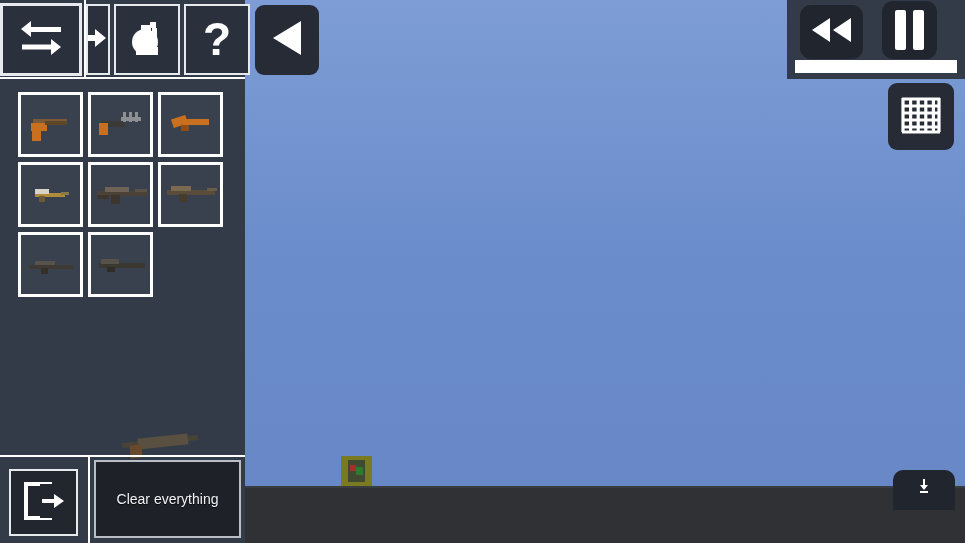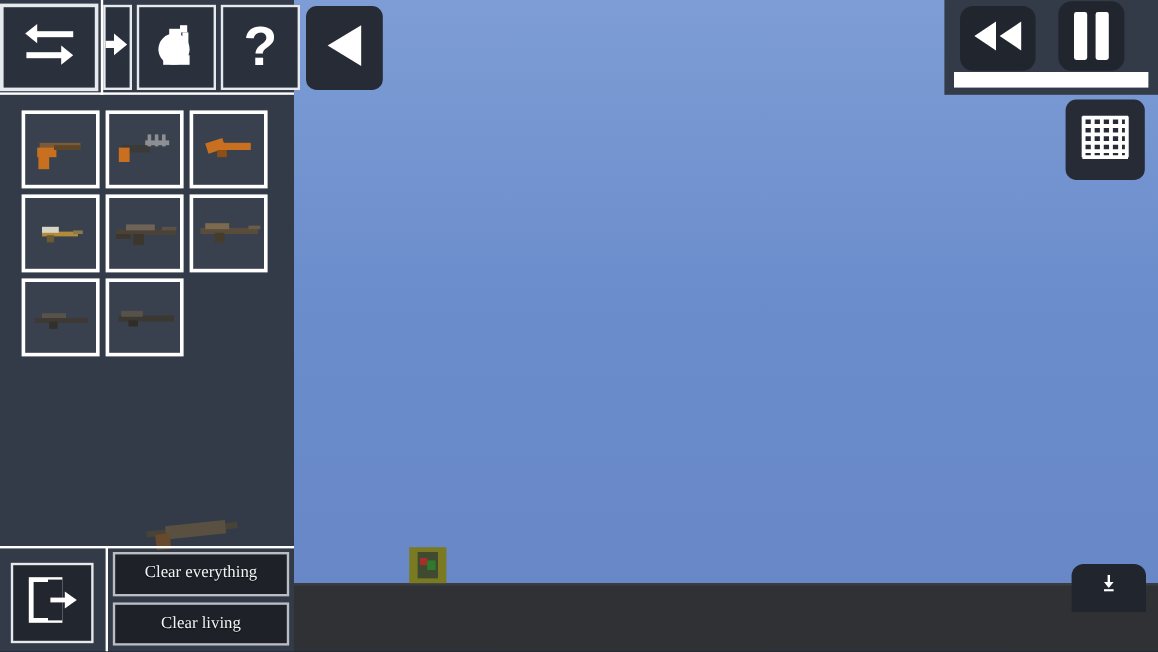--- a/index.html
+++ b/index.html
@@ -187,21 +187,20 @@
   #clear-buttons {
     position: absolute;
     left: 88px; top: 0px;
     width: 157px; height: 88px;
     box-sizing: border-box;
     border-left: 2px solid #FFFFFF;
     padding: 5px 4px 5px 4px;
     display: flex;
     flex-direction: column;
     gap: 5px;
-    font-family: Liberation Serif, serif;
   }
   .clear-btn {
     box-sizing: border-box;
     flex: 1 1 0;
     border: 2px solid #B9BDC4;
     background: #1E2127;
     color: #F2F4F7;
     font-size: 14px;
     display: flex;
     align-items: center;
@@ -495,18 +494,17 @@
             <rect x="4" y="4" width="24" height="34" fill="none" stroke="#FFFFFF" stroke-width="4"></rect>
             <rect x="18" y="4" width="12" height="34" fill="#22262E"></rect>
             <rect x="20" y="19" width="16" height="4" fill="#FFFFFF"></rect>
             <polygon points="32,14 32,28 42,21" fill="#FFFFFF"></polygon>
           </svg>
         </span>
       </div>
 
       <div id="clear-buttons">
         <div class="clear-btn">Clear everything</div>
-        <div class="clear-btn">Clear living</div>
       </div>
     </div>
 
   </div>
 </div>
 
 </body></html>

